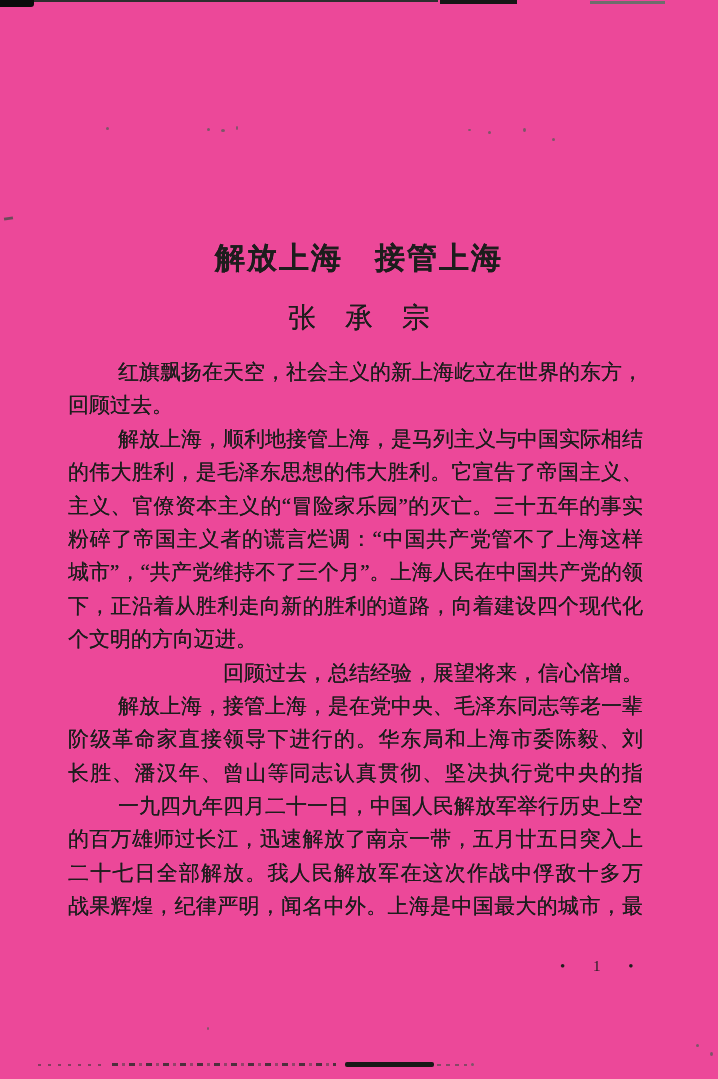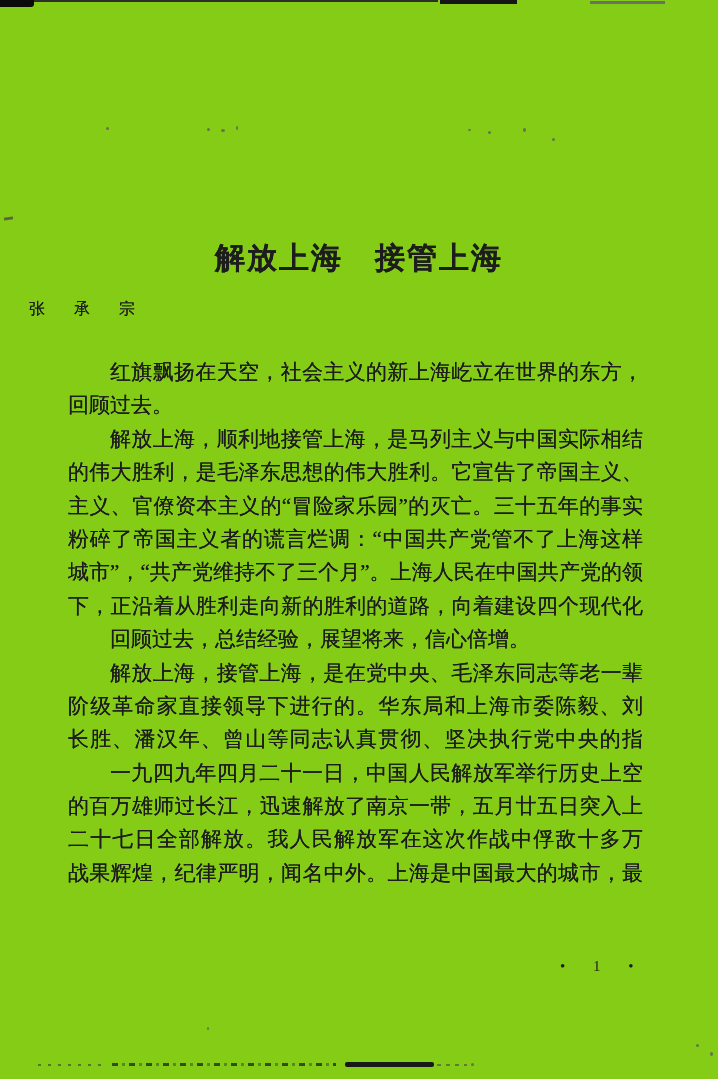--- a/index.html
+++ b/index.html
@@ -1,21 +1,21 @@
 <!DOCTYPE html>
 <html><head>
 <meta charset="utf-8">
 <style>
   html, body { margin: 0; padding: 0; background: #e8e8e6; }
   .page {
     position: relative;
     width: 718px;
     height: 1079px;
     margin: 0 auto;
-    background: #84cc16;
+    background: #ec4899;
     overflow: hidden;
     font-family: "Liberation Serif", "DejaVu Serif", serif;
     color: #1d1d1d;
   }
 
   
   .title {
     position: absolute;
     top: 238px; left: 0;
     width: 100%;
@@ -24,21 +24,22 @@
     font-size: 30px;
     font-weight: bold;
     letter-spacing: 2px;
     white-space: pre;
     text-shadow: 0 0 0.5px currentColor;
   }
   .author {
     position: absolute;
     top: 299px; left: 0;
     width: 100%;
-    font-size: 16px;
+    text-align: center;
+    font-size: 28px;
     letter-spacing: 29px;
     padding-left: 29px;
     box-sizing: border-box;
     text-shadow: 0 0 0.3px currentColor;
   }
   .body-text {
     position: absolute;
     top: 356px; left: 68px;
     width: 575px;
     font-size: 21px;
@@ -50,21 +51,21 @@
     overflow: hidden;
     white-space: nowrap;
     text-align: left;
   }
   .body-line.fill {
     white-space: normal;
     text-align: justify;
     text-align-last: justify;
     text-justify: inter-character;
   }
-  .body-line.indent { text-indent: 2em; }
+  .body-line.indent { text-indent: 2em; text-align: right; }
   .footer {
     position: absolute;
     top: 958px; left: 560px;
     font-size: 15px;
     letter-spacing: 12px;
     white-space: pre;
   }
 
   
   .artifact { position: absolute; }
@@ -116,20 +117,21 @@
 
   <div class="body-text" id="body-text">
       <div class="body-line fill indent">红旗飘扬在天空，社会主义的新上海屹立在世界的东方，已经</div>
       <div class="body-line">回顾过去。</div>
       <div class="body-line fill indent">解放上海，顺利地接管上海，是马列主义与中国实际相结合</div>
       <div class="body-line fill">的伟大胜利，是毛泽东思想的伟大胜利。它宣告了帝国主义、封建</div>
       <div class="body-line fill">主义、官僚资本主义的“冒险家乐园”的灭亡。三十五年的事实也</div>
       <div class="body-line fill">粉碎了帝国主义者的谎言烂调：“中国共产党管不了上海这样的大</div>
       <div class="body-line fill">城市”，“共产党维持不了三个月”。上海人民在中国共产党的领导</div>
       <div class="body-line fill">下，正沿着从胜利走向新的胜利的道路，向着建设四个现代化和两</div>
+      <div class="body-line">个文明的方向迈进。</div>
       <div class="body-line indent">回顾过去，总结经验，展望将来，信心倍增。</div>
       <div class="body-line fill indent">解放上海，接管上海，是在党中央、毛泽东同志等老一辈无产</div>
       <div class="body-line fill">阶级革命家直接领导下进行的。华东局和上海市委陈毅、刘晓、刘</div>
       <div class="body-line fill">长胜、潘汉年、曾山等同志认真贯彻、坚决执行党中央的指示，开创</div>
       <div class="body-line fill indent">一九四九年四月二十一日，中国人民解放军举行历史上空前</div>
       <div class="body-line fill">的百万雄师过长江，迅速解放了南京一带，五月廿五日突入上海，</div>
       <div class="body-line fill">二十七日全部解放。我人民解放军在这次作战中俘敌十多万人，</div>
       <div class="body-line fill">战果辉煌，纪律严明，闻名中外。上海是中国最大的城市，最主要</div>
     </div>
 

